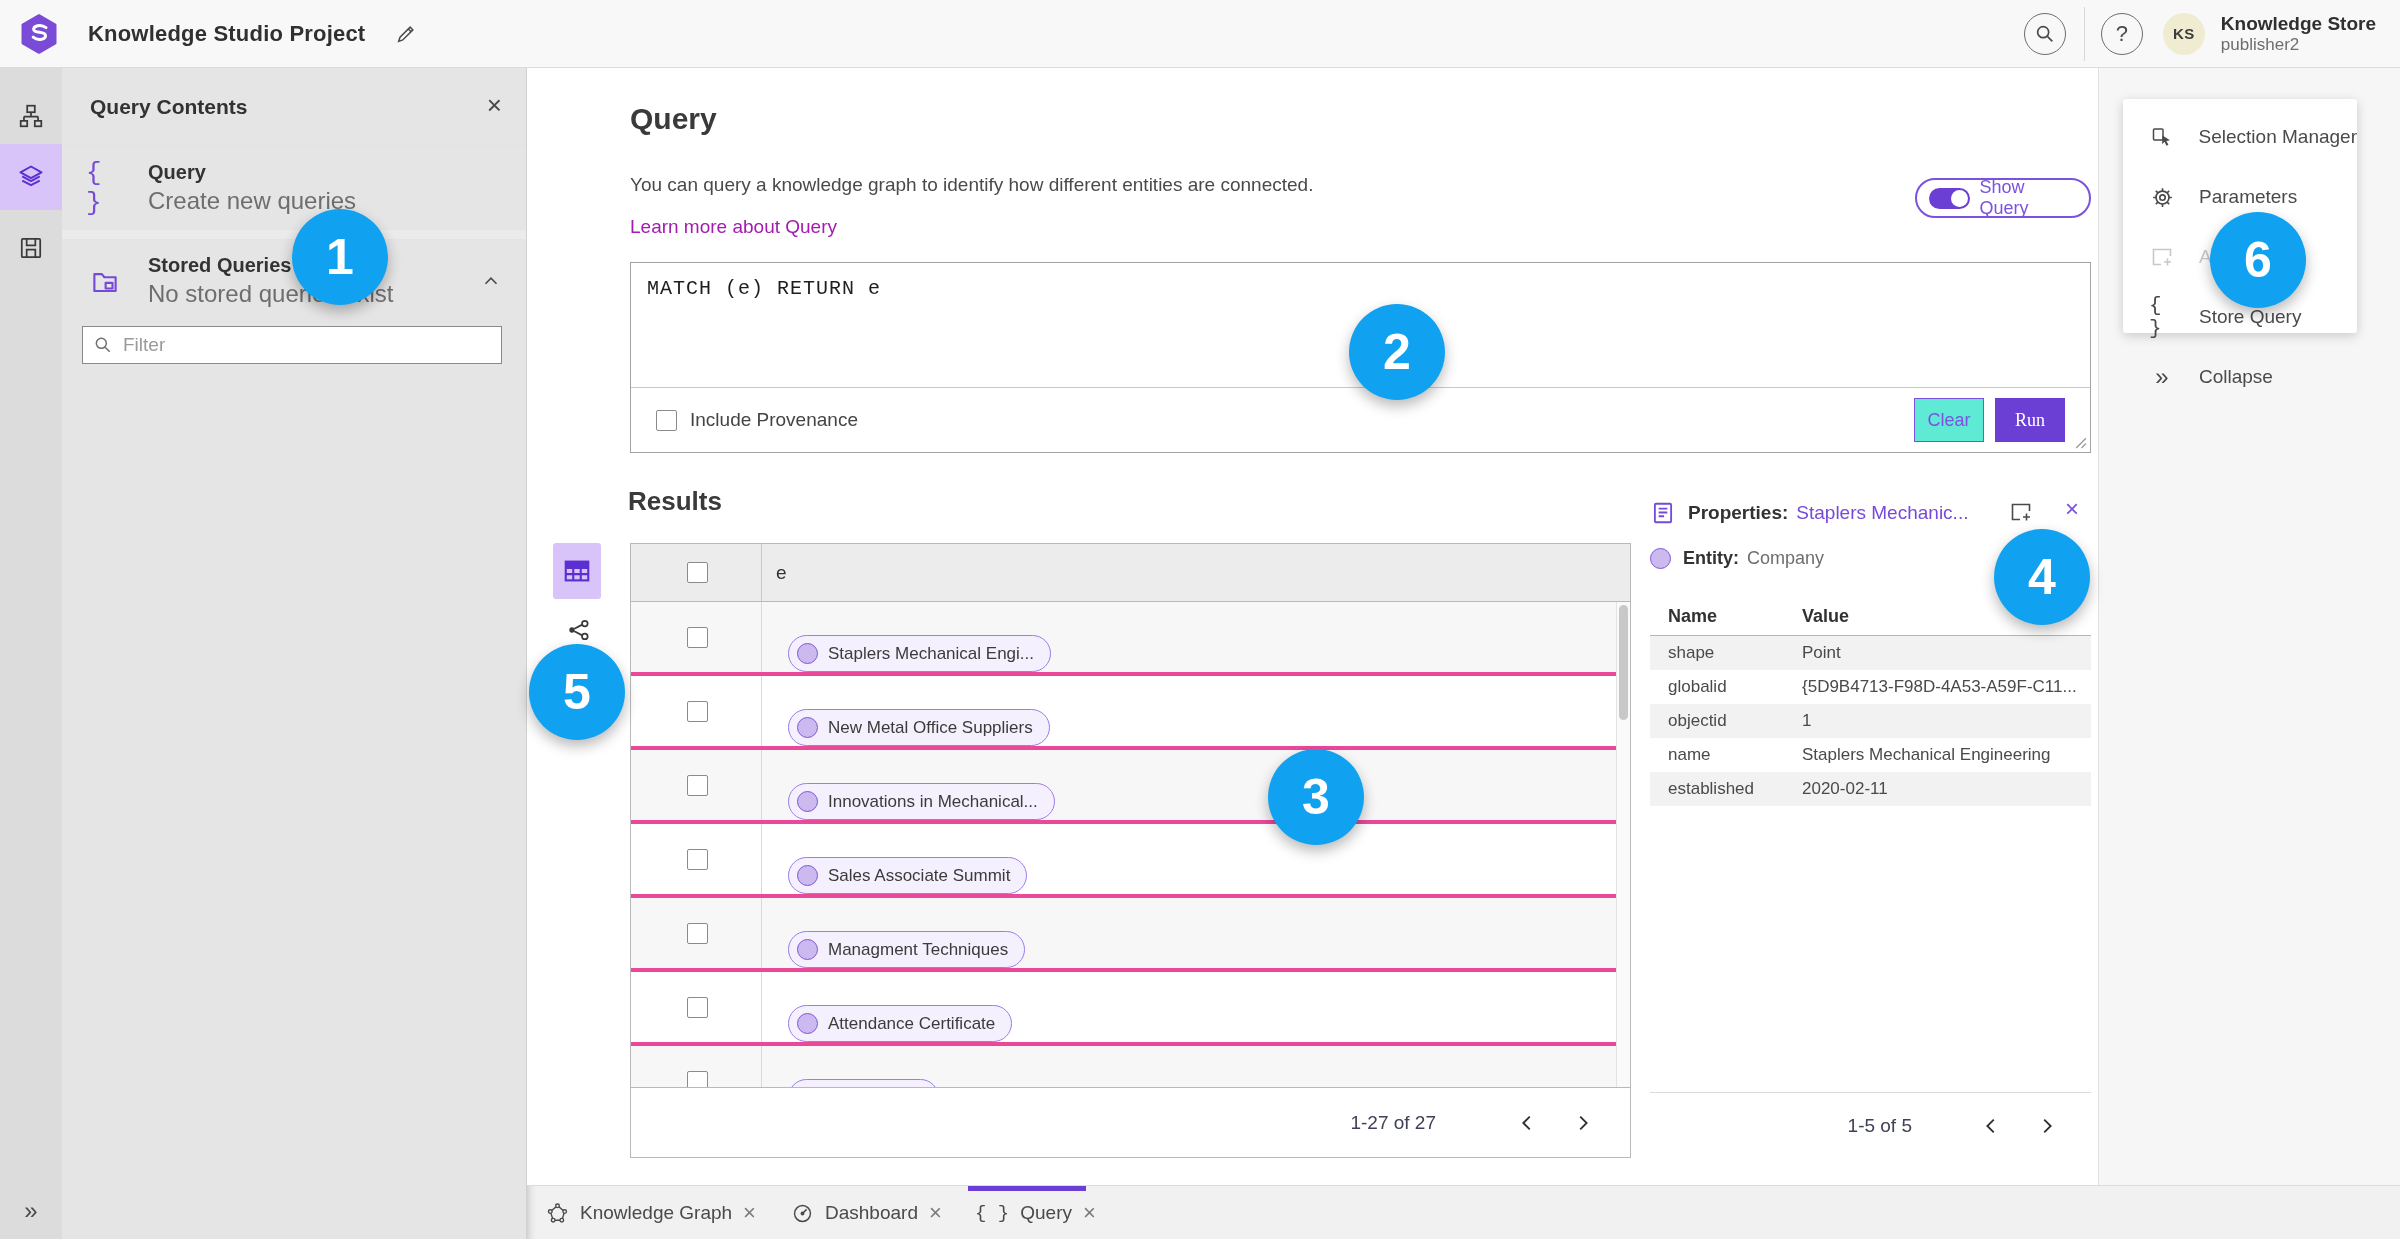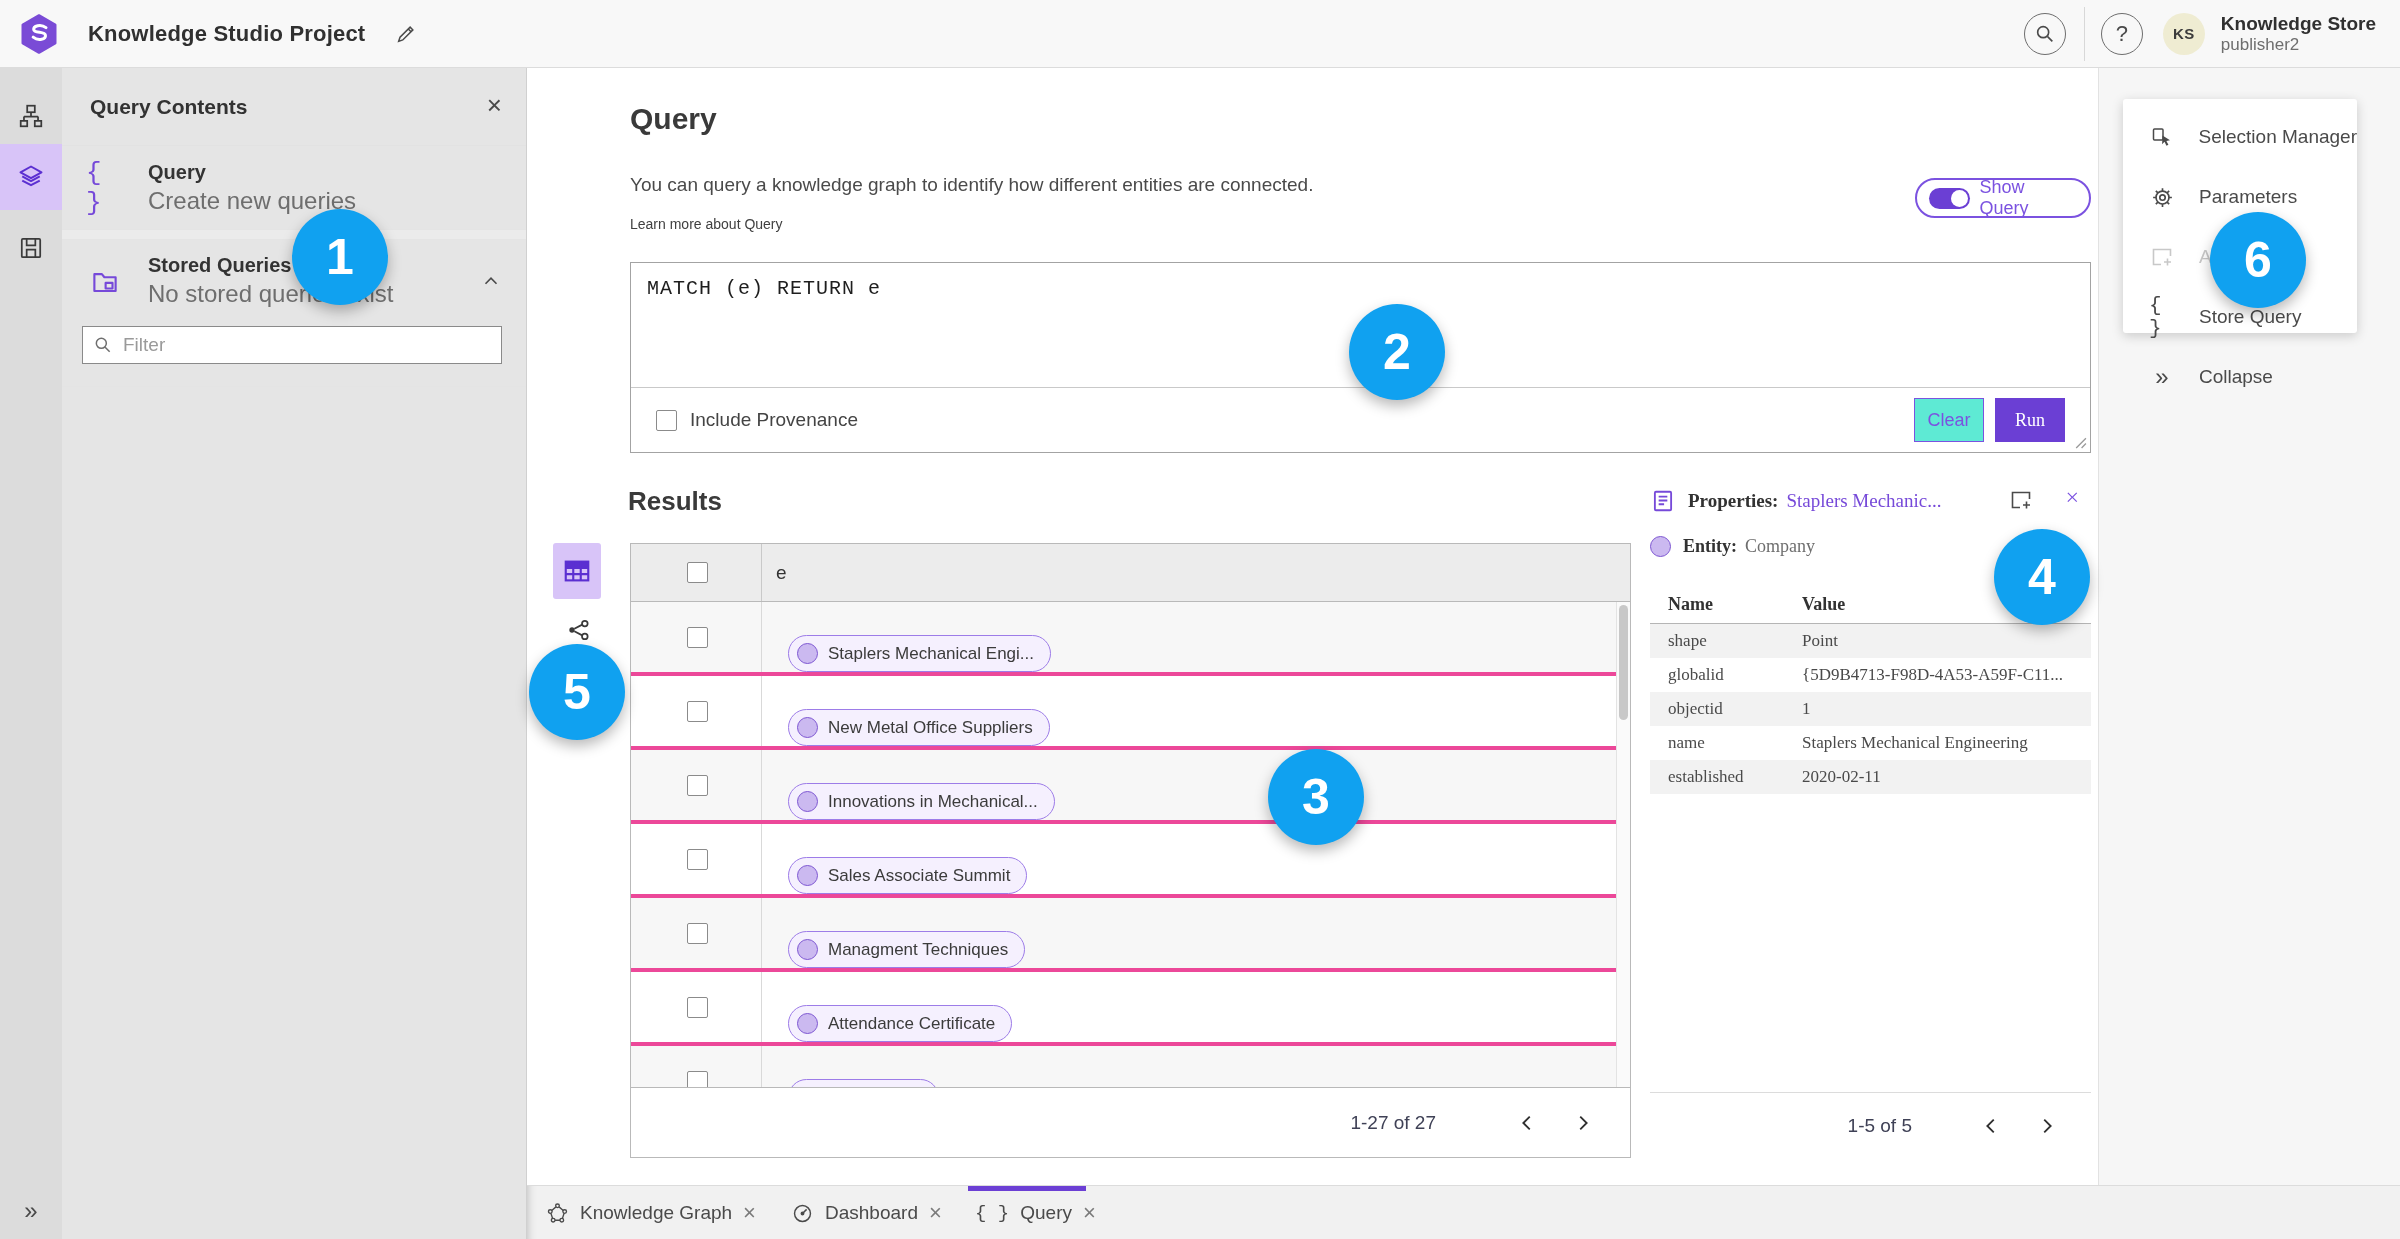--- a/index.html
+++ b/index.html
@@ -44,21 +44,21 @@
   .pi-chevron { position:absolute; right:24px; top:30px; cursor:pointer; }
   .filter-wrap { margin:4px 24px 0 20px; height:38px; background:#fff; border:1px solid #8a8a8a; display:flex; align-items:center; padding:0 10px; }
   .filter-input { border:none; outline:none; flex:1; margin-left:10px; font-size:19px; color:#333; background:transparent; font-family:inherit; }
   .filter-input::placeholder { color:#9a9a9a; }
   .panel-section-end { margin-top:22px; border-bottom:1px solid #e4e4e4; }
 
   
   .main { position:absolute; left:527px; top:68px; width:1571px; height:1117px; background:#fff; }
   .q-heading { position:absolute; left:103px; top:34px; font-size:30px; font-weight:bold; color:#3a3a3a; }
   .q-desc { position:absolute; left:103px; top:106px; font-size:19px; color:#4a4a4a; }
-  .q-link { position:absolute; left:103px; top:148px; font-size:14px; color:#404040; cursor:pointer; }
+  .q-link { position:absolute; left:103px; top:148px; font-size:19px; color:#a21caf; cursor:pointer; }
   .sq-pill { position:absolute; left:1388px; top:110px; width:176px; height:40px; border:2px solid #7b52e0; border-radius:21px; display:flex; align-items:center; padding:0 12px; gap:9px; background:#fff; cursor:pointer; }
   .sq-toggle { width:42px; height:21px; border-radius:11px; background:#6b3fd4; position:relative; }
   .sq-knob { position:absolute; right:2px; top:2px; width:17px; height:17px; border-radius:50%; background:#fff; }
   .sq-label { font-size:18px; color:#7b52e0; }
 
   .querybox { position:absolute; left:103px; top:194px; width:1461px; height:191px; border:1px solid #a3a3a3; background:#fff; }
   .qb-code { position:relative; height:125px; border-bottom:1px solid #c9c9c9; padding:14px 16px; font-family:"Liberation Mono","DejaVu Sans Mono",monospace; font-size:20px; color:#1e1e1e; letter-spacing:1px; cursor:text; }
   .qb-resize { position:absolute; right:3px; bottom:3px; }
   .qb-footer { height:64px; display:flex; align-items:center; padding:0 25px; }
   .cb { width:21px; height:21px; border:1.5px solid #8b8b8b; border-radius:2px; background:#fff; cursor:pointer; flex:none; }
@@ -82,21 +82,21 @@
   .pill { margin-left:26px; height:37px; border:1.5px solid #9d7ce8; border-radius:19px; background:#f5f0fe; display:inline-flex; align-items:center; padding:0 16px 0 8px; gap:10px; cursor:pointer; }
   .ent-dot { width:21px; height:21px; border-radius:50%; background:#cbb9f0; border:1.5px solid #7e57d2; flex:none; }
   .pill-label { font-size:17px; color:#3b3b3b; white-space:nowrap; }
   .rt-scroll { position:absolute; right:0; top:0; width:14px; height:486px; background:#fafafa; border-left:1px solid #e3e3e3; }
   .rt-thumb { position:absolute; left:2px; top:3px; width:9px; height:115px; border-radius:5px; background:#c8c8c8; cursor:pointer; }
   .results-footer { position:absolute; left:103px; top:1019px; width:1001px; height:71px; border:1px solid #b9b9b9; background:#fff; display:flex; align-items:center; justify-content:flex-end; padding-right:30px; }
   .pag-text { font-size:19px; color:#3f4156; margin-right:52px; }
   .pag-btn { width:34px; height:34px; display:flex; align-items:center; justify-content:center; cursor:pointer; margin-left:22px; background:transparent; border:none; }
 
   
-  .props { position:absolute; left:1123px; top:416px; width:441px;font-family:Liberation Serif, serif; }
+  .props { position:absolute; left:1123px; top:428px; width:441px; }
   .props-header { position:relative; display:flex; align-items:center; height:34px; }
   .props-title { margin-left:12px; font-size:19px; font-weight:bold; color:#323232; }
   .props-link { margin-left:8px; font-size:19px; color:#7649d9; white-space:nowrap; cursor:pointer; }
   .props-add { position:absolute; right:58px; top:4px; cursor:pointer; }
   .props-close { position:absolute; right:12px; top:1px; font-size:24px; color:#7b52e0; line-height:1; cursor:pointer; }
   .props-entity { display:flex; align-items:center; margin-top:14px; height:28px; }
   .pe-label { margin-left:12px; font-size:18px; font-weight:bold; color:#323232; }
   .pe-value { margin-left:8px; font-size:18px; color:#6e6e6e; }
   .ptable { margin-top:34px; }
   .ptable-head { display:flex; height:30px; border-bottom:1px solid #b5b5b5; font-weight:bold; font-size:18px; color:#323232; }

